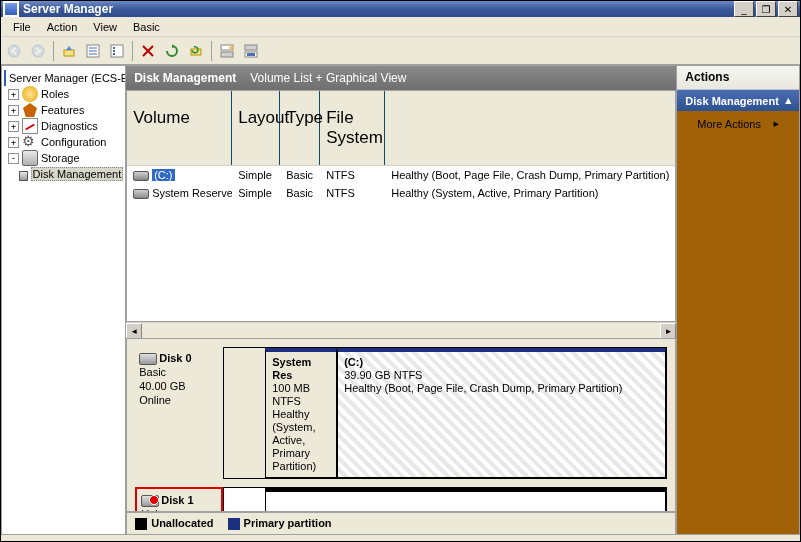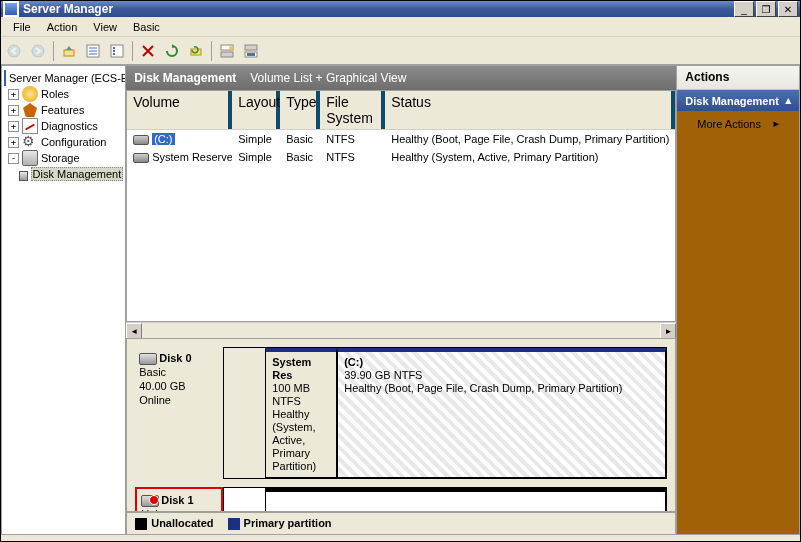--- a/index.html
+++ b/index.html
@@ -29,21 +29,21 @@
   .ticon.conf::before{content:"⚙";font-size:14px;color:#555;position:absolute;left:0;top:-1px;}
   .ticon.stor{background:linear-gradient(#e8e8e8,#b0b0b0);border:1px solid #666;border-radius:2px;}
   .ticon.bkp{background:linear-gradient(#aee571,#4caf50);border-radius:3px;}
   .ticon.dm{background:linear-gradient(#e8e8e8,#999);border:1px solid #555;height:10px;margin-top:3px;}
   .tnode.sel span.lbl{ background:#d8d8c8; border:1px dotted #888; padding:0 1px;}
   .center { flex:1; display:flex; flex-direction:column; border-top:1px solid #a0a0a0;}
   .chead { height:24px; background:linear-gradient(#8a8a8a,#6e6e6e); color:#fff; display:flex; align-items:center; padding:0 8px; font-size:12px;}
   .chead b{font-weight:bold; margin-right:14px;}
   .vols { background:#fff; border:1px solid #a0a0a0; margin:0; }
   .vhead { display:flex; background:#ece9d8; border-bottom:1px solid #d4d0c8; }
-  .vhead div{ padding:3px 6px; border-right:4px solid #0c4a6e; font-size:14px;}
+  .vhead div{ padding:17px 6px; border-right:1px solid #0c4a6e; font-size:17px;}
   .vrow { display:flex; padding:2px 0;}
   .vrow div{ padding:1px 6px; white-space:nowrap; overflow:hidden;}
   .c-vol{width:105px;} .c-lay{width:48px;} .c-typ{width:40px;} .c-fs{width:65px;} .c-st{flex:1;}
   .volicon{display:inline-block;width:16px;height:10px;background:linear-gradient(#d0d0d0,#888);border:1px solid #555;border-radius:2px;margin-right:3px;vertical-align:middle;}
   .sel-vol{background:#316ac5;color:#fff;padding:0 2px;}
   .hscroll{height:16px;background:#ece9d8;border-top:1px solid #d4d0c8;display:flex;}
   .hscroll .arr{width:16px;height:16px;background:#d4d0c8;border:1px solid #fff;border-right-color:#808080;border-bottom-color:#808080;display:flex;align-items:center;justify-content:center;font-size:8px;}
   .graph{flex:1; background:#ece9d8; border:1px solid #a0a0a0; overflow:hidden;}
   .diskrow{display:flex; margin:8px; }
   .diskinfo{width:88px; padding:4px; font-size:11px; line-height:14px; position:relative;}
@@ -204,21 +204,20 @@
       <b>Disk Management</b>
       <span>Volume List + Graphical View</span>
     </div>
 
     <div class="vols" style="height:232px;">
       <div class="vhead">
         <div class="c-vol">Volume</div>
         <div class="c-lay">Layout</div>
         <div class="c-typ">Type</div>
         <div class="c-fs">File System</div>
-        <div class="c-st">Status</div>
       </div>
       <div class="vrow">
         <div class="c-vol"><span class="volicon"></span><span class="sel-vol">(C:)</span></div>
         <div class="c-lay">Simple</div>
         <div class="c-typ">Basic</div>
         <div class="c-fs">NTFS</div>
         <div class="c-st">Healthy (Boot, Page File, Crash Dump, Primary Partition)</div>
       </div>
       <div class="vrow">
         <div class="c-vol"><span class="volicon"></span><span>System Reserved</span></div>

